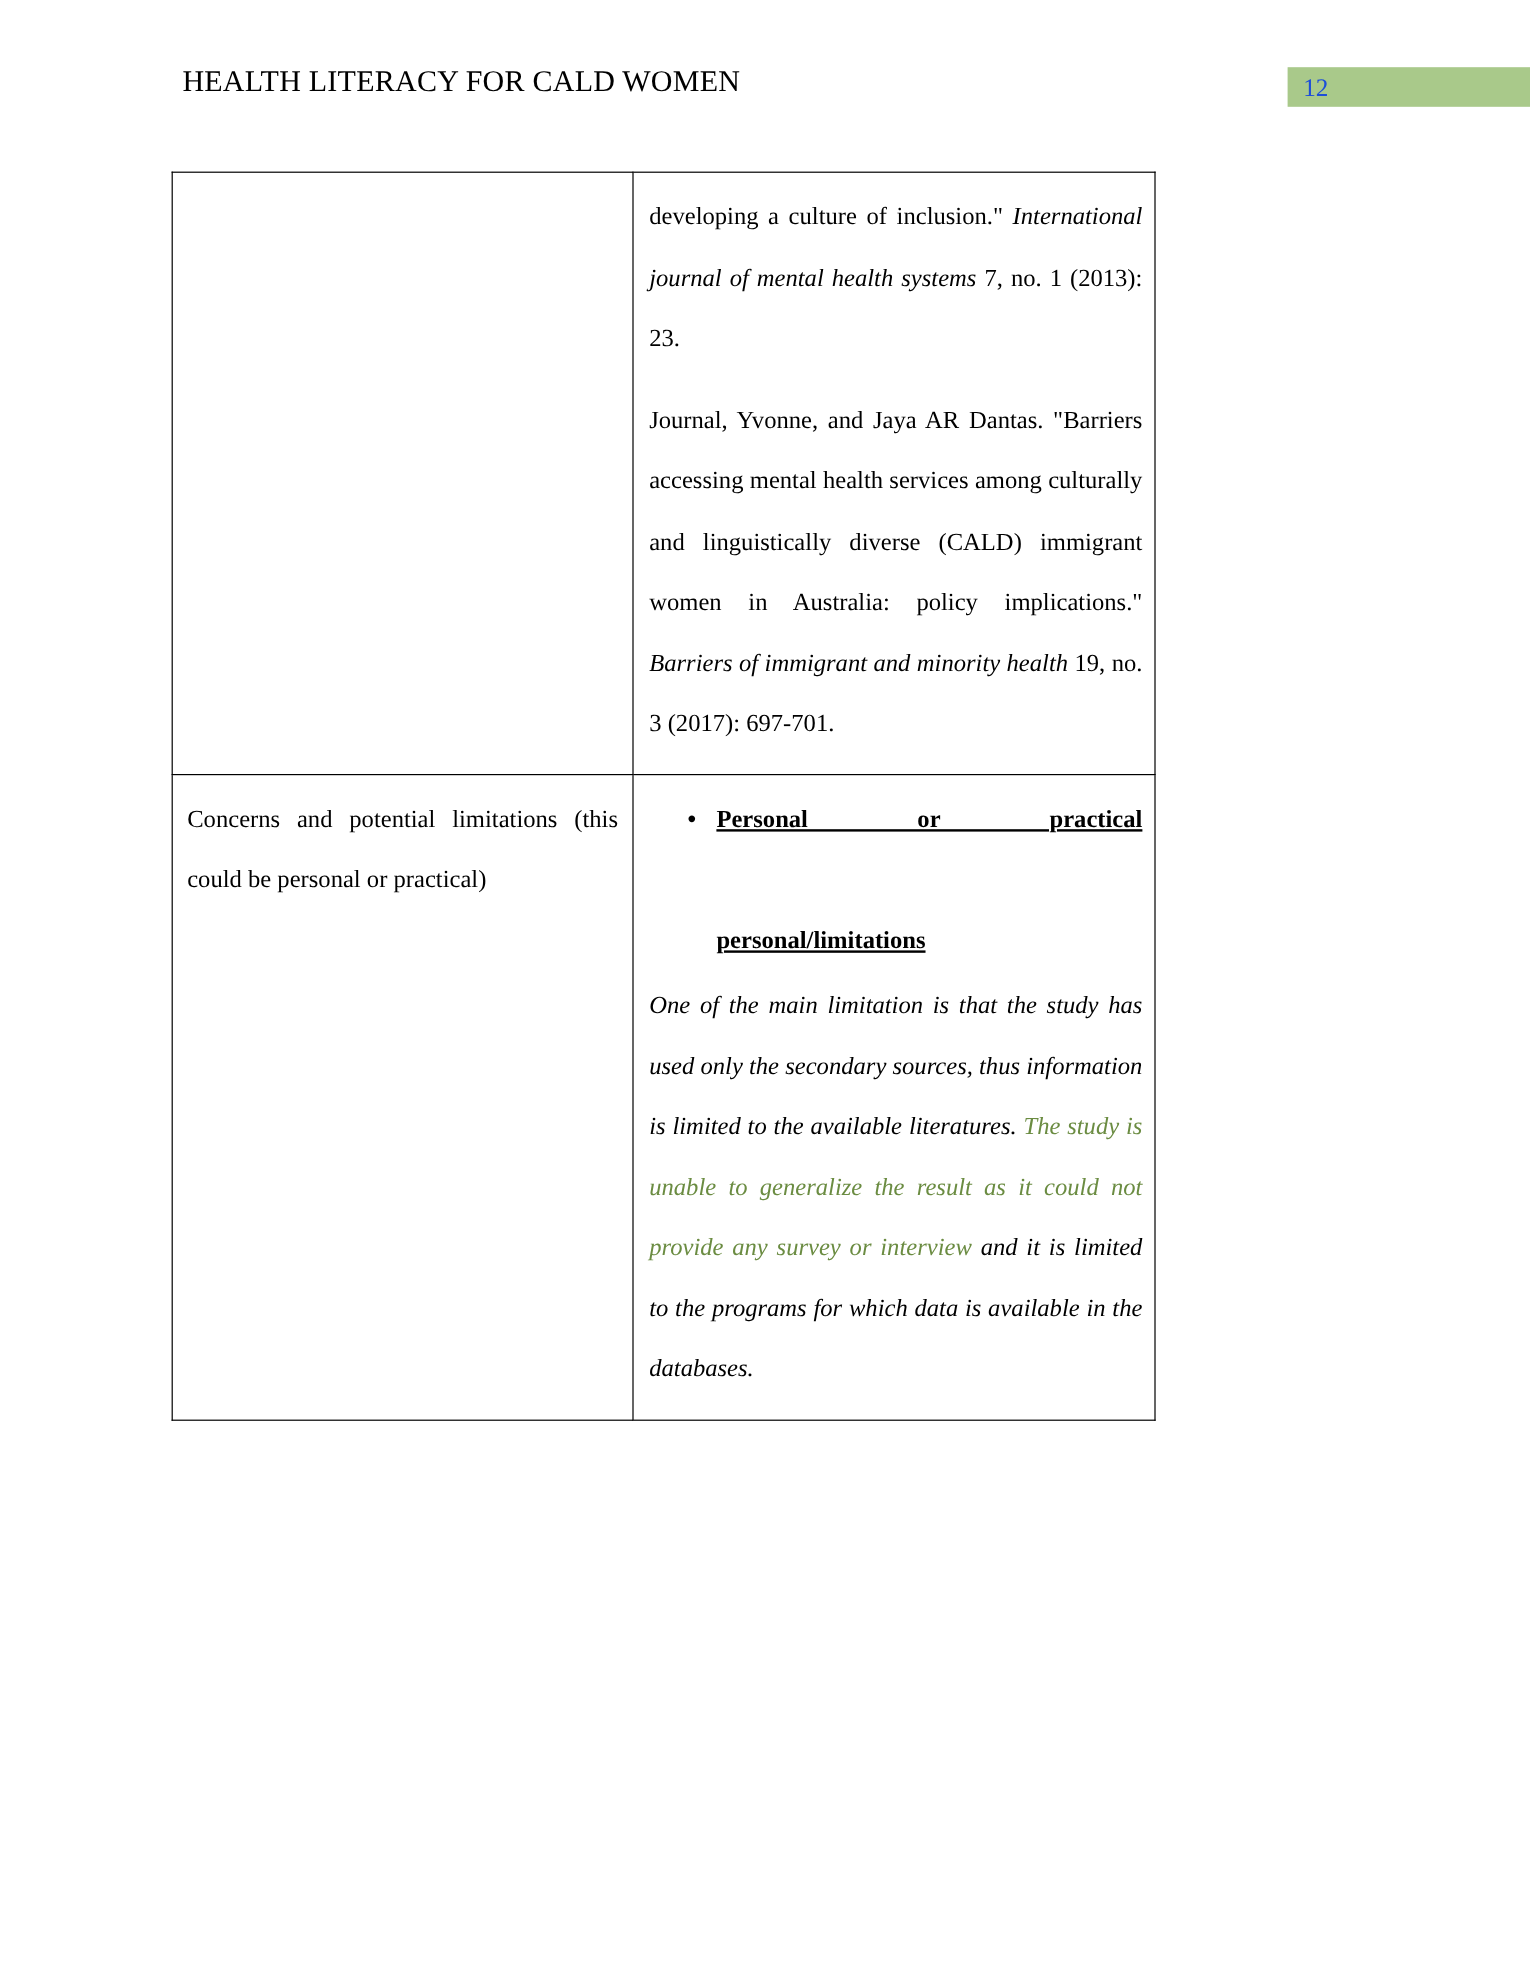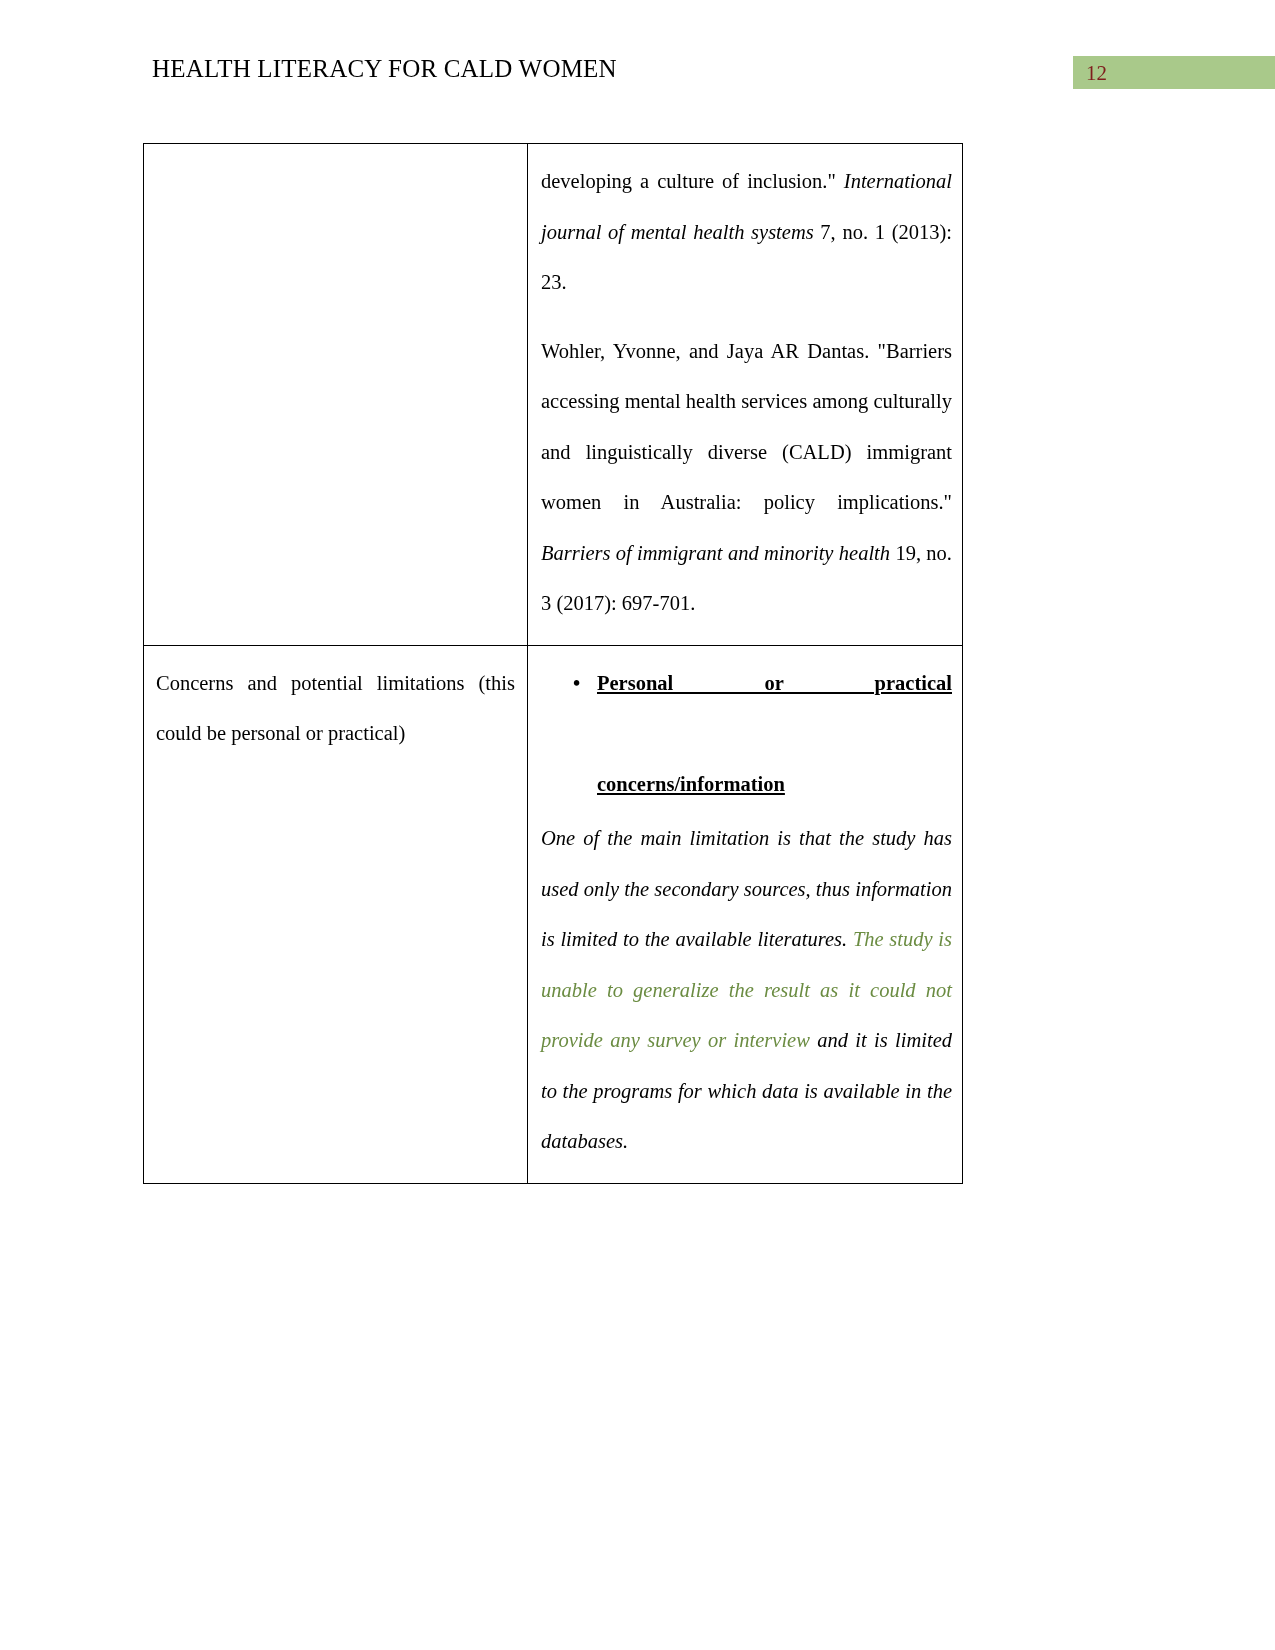--- a/index.html
+++ b/index.html
@@ -46,21 +46,21 @@
     width: 202px;
     height: 33px;
     background: #a9c98a;
   }
   .page-number-text {
     position: absolute;
     left: 1086px;
     top: 58px;
     font-size: 21px;
     line-height: 30px;
-    color: #7f1d1d;
+    color: #1d4ed8;
   }
 
   
   .doc-table {
     position: absolute;
     left: 143px;
     top: 143px;
     width: 819px;
     border-collapse: collapse;
     table-layout: fixed;
@@ -164,41 +164,41 @@
 
       <tr>
         <td class="col-left">
           <div class="cell-inner"></div>
         </td>
         <td class="col-right">
           <div class="cell-inner-right">
 
             <p class="para"><span>developing a culture of inclusion." </span><span class="ital">International journal of mental health systems</span><span> 7, no. 1 (2013): 23.</span></p>
 
-            <p class="para"><span>Wohler, Yvonne, and Jaya AR Dantas. "Barriers accessing mental health services among culturally and linguistically diverse (CALD) immigrant women in Australia: policy implications." </span><span class="ital">Barriers of immigrant and minority health</span><span> 19, no. 3 (2017): 697-701.</span></p>
+            <p class="para"><span>Journal, Yvonne, and Jaya AR Dantas. "Barriers accessing mental health services among culturally and linguistically diverse (CALD) immigrant women in Australia: policy implications." </span><span class="ital">Barriers of immigrant and minority health</span><span> 19, no. 3 (2017): 697-701.</span></p>
 
           </div>
         </td>
       </tr>
 
       <tr>
         <td class="col-left">
           <div class="cell-inner">
             <p class="para">Concerns and potential limitations (this could be personal or practical)</p>
           </div>
         </td>
         <td class="col-right">
           <div class="cell-inner-right">
 
             <ul class="bullet-list">
               <li>
                 <span class="bullet-dot">•</span>
                 <span class="bullet-text">
                   <span class="heading-line-1">Personal or practical</span>
-                  <span class="heading-line-2">concerns/information</span>
+                  <span class="heading-line-2">personal/limitations</span>
                 </span>
               </li>
             </ul>
 
             <p class="para after-heading"><span>One of the main limitation is that the study has used only the secondary sources, thus information is limited to the available literatures. </span><span class="green">The study is unable to generalize the result as it could not provide any survey or interview</span><span> and it is limited to the programs for which data is available in the databases.</span></p>
 
           </div>
         </td>
       </tr>
     </tbody>

